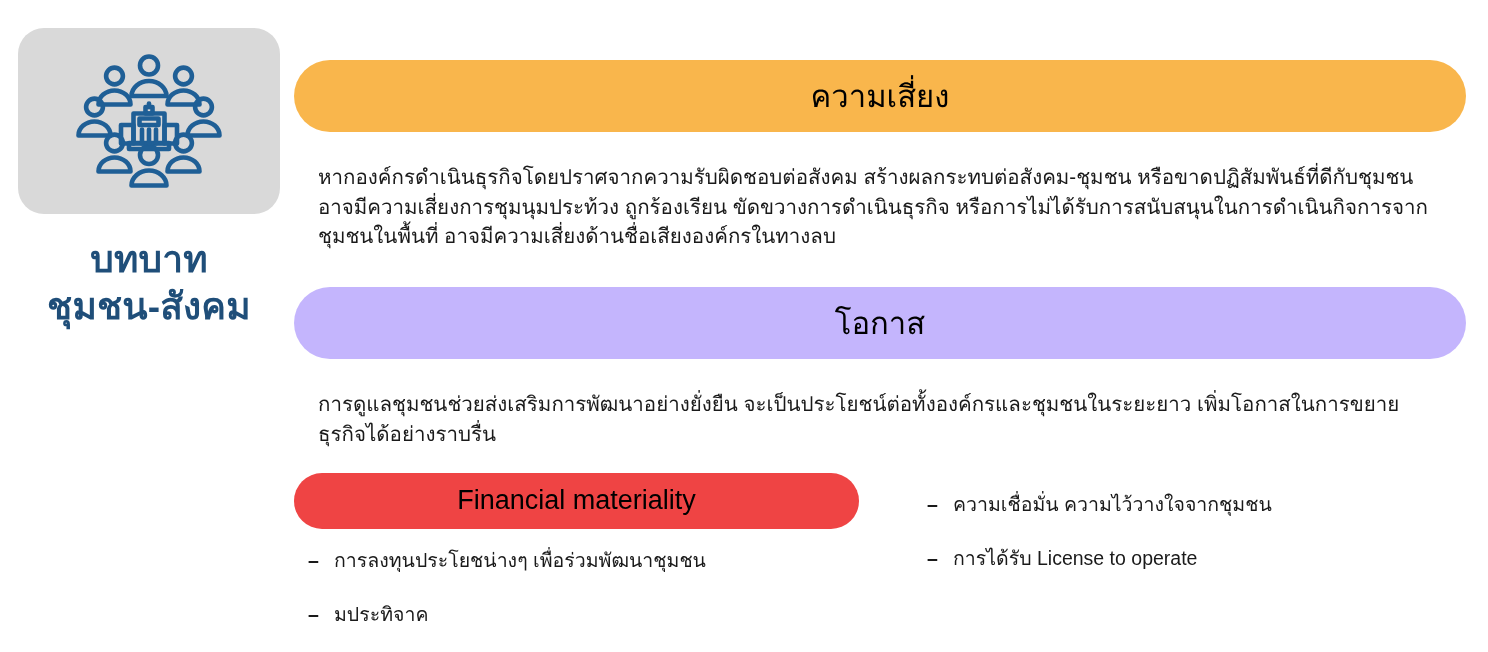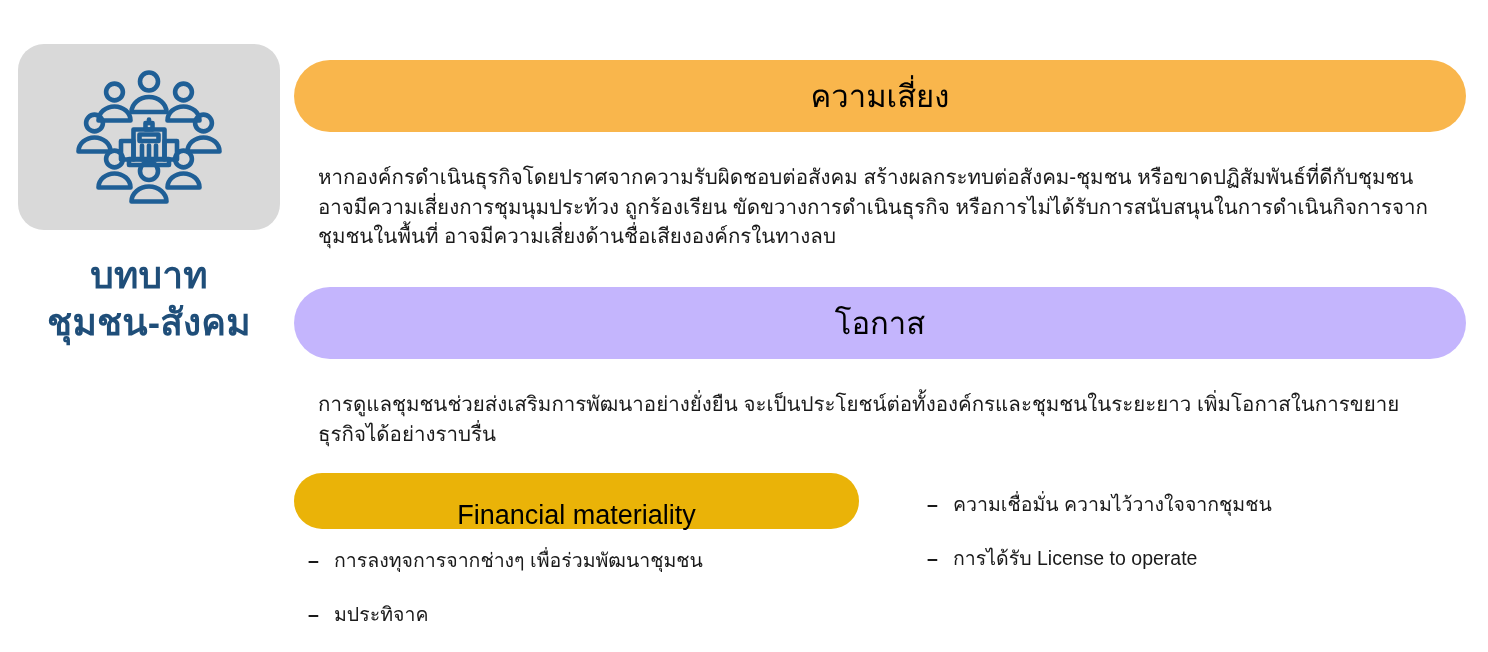--- a/index.html
+++ b/index.html
@@ -20,21 +20,21 @@
   .slide {
     position: relative;
     width: 1488px;
     height: 652px;
   }
 
   
   .left-col {
     position: absolute;
     left: 18px;
-    top: 44px;
+    top: 28px;
     width: 262px;
   }
 
   .icon-card {
     width: 262px;
     height: 186px;
     background: #d9d9d9;
     border-radius: 26px;
     display: flex;
     align-items: center;
@@ -96,21 +96,21 @@
   .pill {
     height: 56px;
     border-radius: 30px;
     display: flex;
     align-items: center;
     justify-content: center;
     font-size: 27px;
     color: #000000;
     line-height: 1;
   }
-  .pill.financial { background: #eab308; align-items: flex-end; }
+  .pill.financial { background: #ef4444; }
   .pill.impact { background: #fb63c6; }
 
   .bullets {
     list-style: none;
     margin: 0;
     padding: 18px 0 0 14px;
   }
   .bullets li {
     display: flex;
     align-items: flex-start;
@@ -202,21 +202,21 @@
 
     <div class="materiality-row">
 
       <div class="mat-col financial-col">
         <div class="pill financial">
           <span>Financial materiality</span>
         </div>
         <ul class="bullets">
           <li>
             <span class="dash">–</span>
-            <span>การลงทุจการจากช่างๆ เพื่อร่วมพัฒนาชุมชน</span>
+            <span>การลงทุนประโยชน่างๆ เพื่อร่วมพัฒนาชุมชน</span>
           </li>
           <li>
             <span class="dash">–</span>
             <span>มประทิจาค</span>
           </li>
         </ul>
       </div>
 
       <div class="mat-col impact-col">
         <ul class="bullets">

